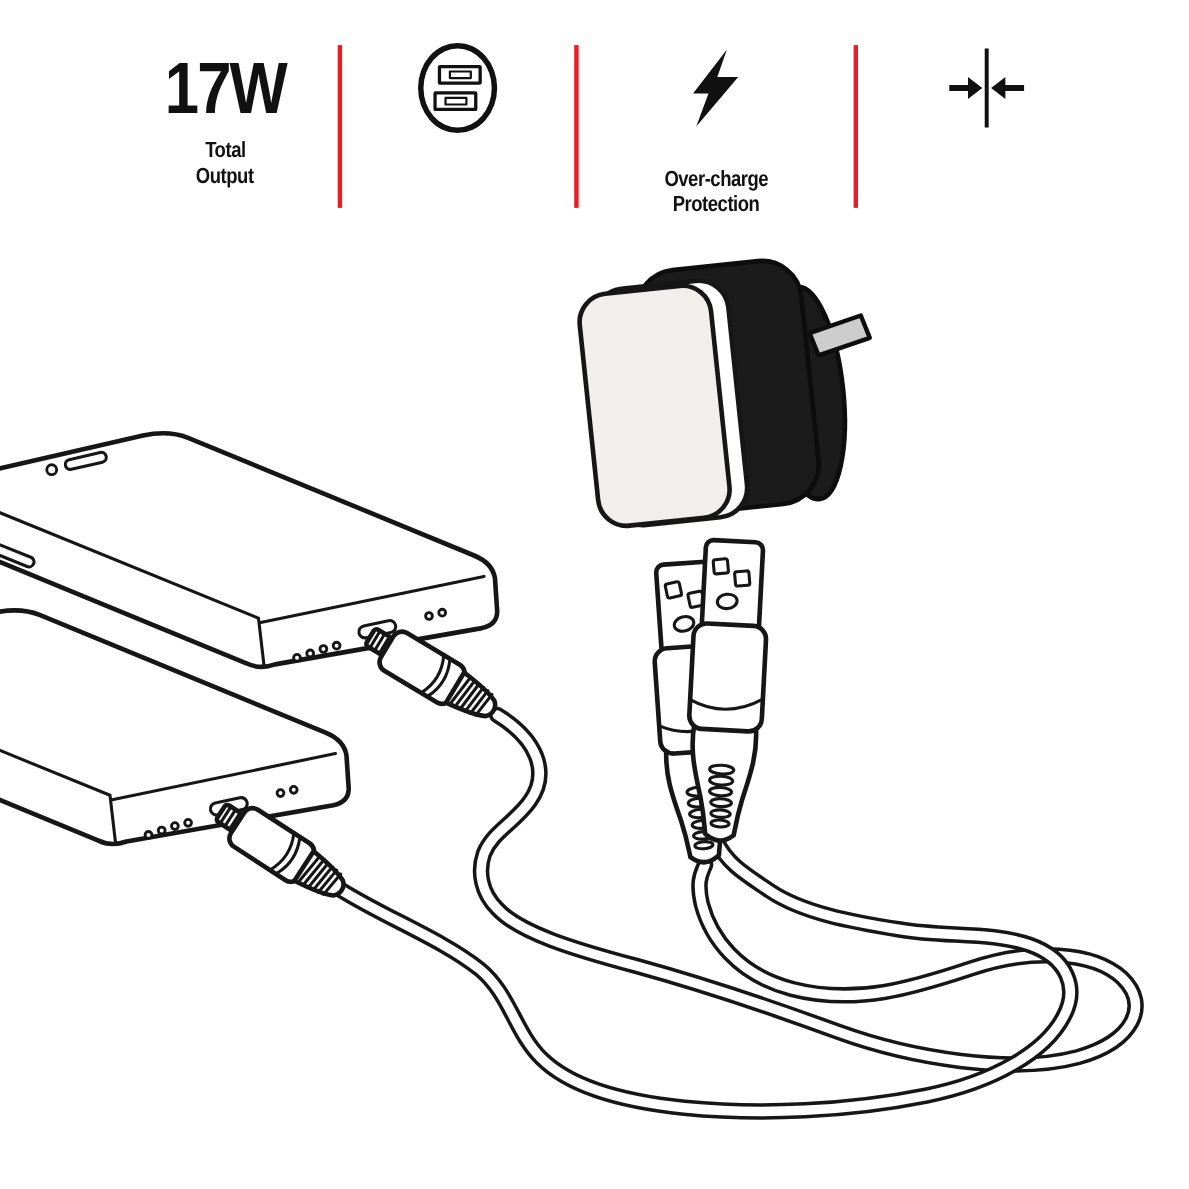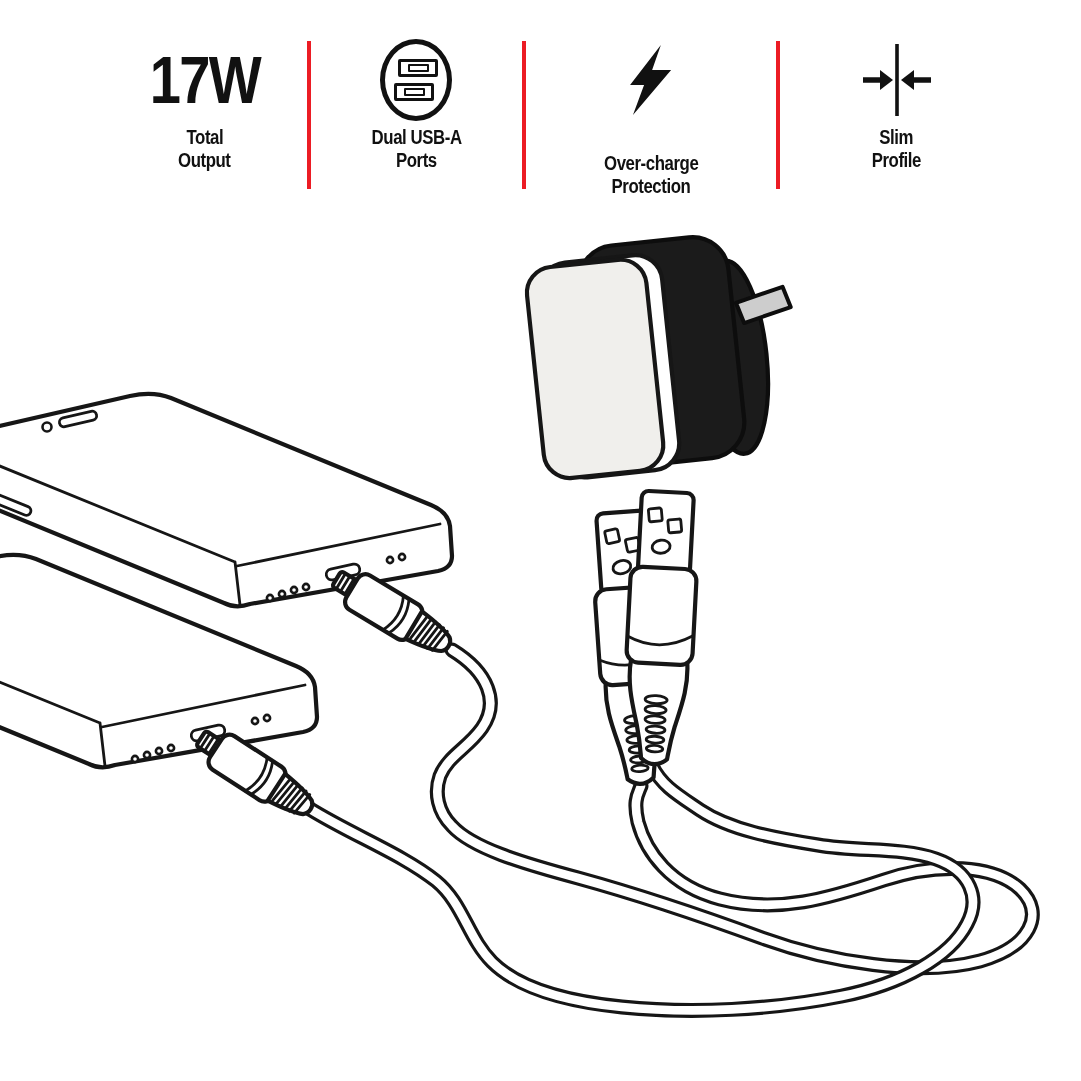--- a/index.html
+++ b/index.html
@@ -65,24 +65,20 @@
       <div class="icon-box">
         <div class="usb-circ">
           <div class="usb-port top">
               <div class="bar"></div>
             </div>
           <div class="usb-port bot">
               <div class="bar"></div>
             </div>
         </div>
       </div>
-      <div class="lbl">
-        <span class="cond">Dual USB-A</span><br>
-        <span class="cond">Ports</span>
-      </div>
     </div>
 
     <div class="vdiv"></div>
 
     <div class="feature f3">
       <div class="icon-box">
         <svg width="56" height="74" viewBox="0 0 56 74">
           <polygon points="38,2 10,42 24,42 15,72 50,27 31,27" fill="#111" transform="skewX(-4)"></polygon>
         </svg>
       </div>
@@ -96,24 +92,20 @@
 
     <div class="feature f4">
       <div class="icon-box">
         <svg width="72" height="76" viewBox="0 0 72 76">
           <line x1="37" y1="2" x2="37" y2="74" stroke="#111" stroke-width="3.6"></line>
           <line x1="3" y1="38" x2="22" y2="38" stroke="#111" stroke-width="5.5"></line>
           <polygon points="20,28 33,38 20,48" fill="#111"></polygon>
           <line x1="71" y1="38" x2="52" y2="38" stroke="#111" stroke-width="5.5"></line>
           <polygon points="54,28 41,38 54,48" fill="#111"></polygon>
         </svg>
-      </div>
-      <div class="lbl">
-        <span class="cond">Slim</span><br>
-        <span class="cond">Profile</span>
       </div>
     </div>
   </header>
 
   <svg class="art" viewBox="0 0 1081 1081">
     <defs>
 
       <g id="phone">
         <path class="ln" d="M -70,442 L 130,396 Q 153,391 171,398 L 431,505 Q 448,512 450,526
                  L 452,556 Q 452,568 438,571 L 250,604 Q 236,609 224,603 L -70,482 Z"></path>

